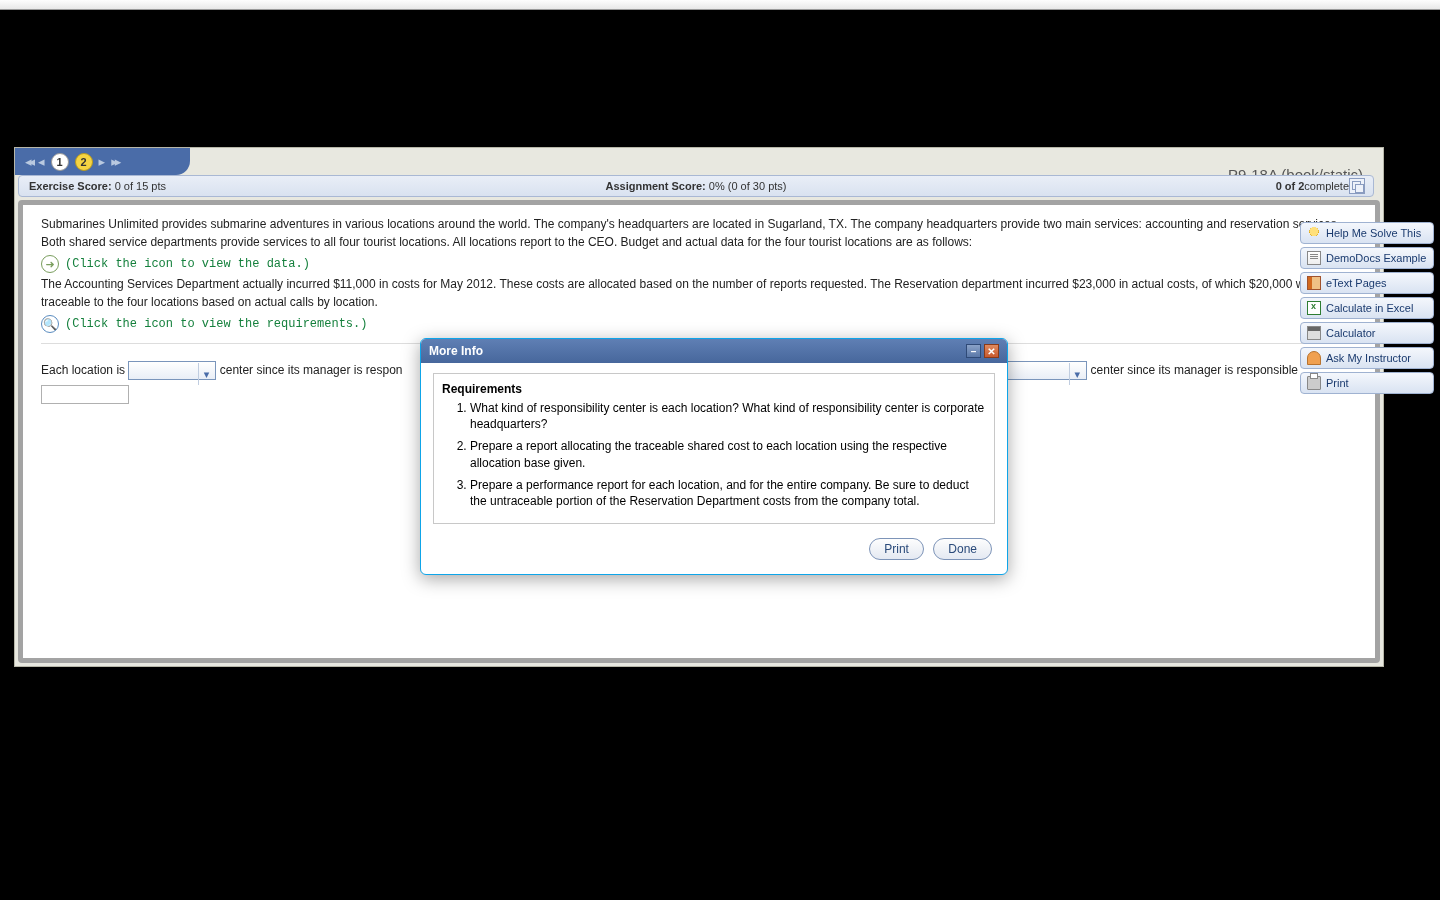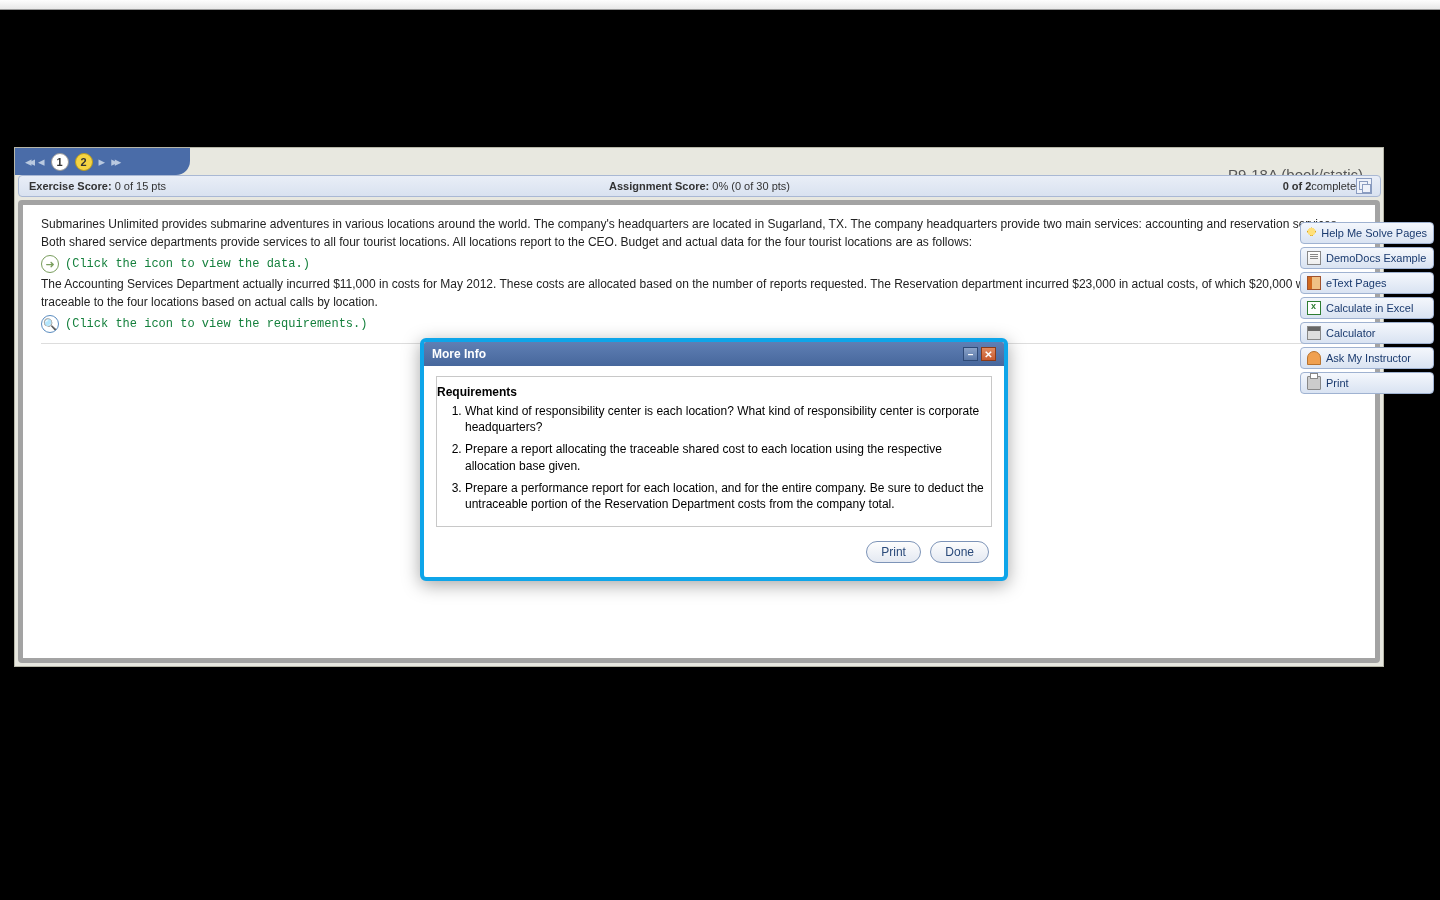--- a/index.html
+++ b/index.html
@@ -7,21 +7,21 @@
 .mac-menubar { position: absolute; top: 0; left: 0; right: 0; height: 10px; background: linear-gradient(#fdfdfd,#e8e8e8); border-bottom: 1px solid #999; }
 .app-frame { position: absolute; top: 147px; left: 14px; width: 1370px; height: 520px; background: #e8e8e0; border: 1px solid #b7b7a9; }
 .nav-strip { position: absolute; top: 0; left: 0; right: 0; height: 27px; background: #e8e8e0; }
 .nav-tab { position: absolute; top: 0; left: 0; width: 175px; height: 27px; background: #4a6ca8; border-radius: 0 0 14px 0; display: flex; align-items: center; padding-left: 10px; gap: 6px; }
 .nav-arrow { color: #b9c9e0; font-size: 13px; cursor: pointer; user-select: none; }
 .nav-arrow.dbl { letter-spacing: -3px; }
 .nav-num { width: 18px; height: 18px; border-radius: 50%; display: flex; align-items: center; justify-content: center; font-size: 11px; font-weight: bold; }
 .nav-num.current { background: #fff; color: #333; border: 1px solid #999; }
 .nav-num.next { background: #f5d442; color: #333; border: 1px solid #b89a1f; }
 .breadcrumb-title { position: absolute; top: 18px; right: 20px; font-size: 15px; color: #555; }
-.score-bar { position: absolute; top: 27px; left: 3px; right: 2px; height: 22px; background: linear-gradient(#e9eef7,#d9e2f0); border: 1px solid #a9b8d4; border-radius: 4px; display: flex; align-items: center; padding: 0 10px; font-size: 11px; color: #333; }
+.score-bar { position: absolute; top: 27px; left: 3px; right: 9px; height: 22px; background: linear-gradient(#e9eef7,#d9e2f0); border: 1px solid #a9b8d4; border-radius: 4px; display: flex; align-items: center; padding: 0 10px; font-size: 11px; color: #333; }
 .score-bar .center { position: absolute; left: 50%; transform: translateX(-50%); }
 .score-bar .right { position: absolute; right: 8px; display:flex; align-items:center; }
 .popout-icon { width:16px; height:16px; border:1px solid #8a9cc0; background:#eef2fa; display:inline-block; position:relative; }
 .popout-icon:before { content:""; position:absolute; top:2px; left:2px; width:7px; height:7px; border:1px solid #8a9cc0; }
 .popout-icon:after { content:""; position:absolute; top:5px; left:5px; width:7px; height:7px; border:1px solid #8a9cc0; background:#eef2fa; }
 .content-panel { position: absolute; top: 52px; left: 3px; right: 3px; bottom: 3px; background: #fff; border: 5px solid #a3a3a3; border-radius: 4px; padding: 10px 18px; font-size: 12px; color: #222; line-height: 1.5; }
 .problem-text { margin-bottom: 4px; }
 .link-row { margin: 2px 0; display: flex; align-items: center; gap: 6px; }
 .round-icon { width: 18px; height: 18px; border: 1px solid #7a9e5e; border-radius: 50%; display: inline-flex; align-items: center; justify-content: center; color: #7a9e5e; font-size: 11px; background:#fff; }
 .round-icon.blue { border-color:#5a8cc0; color:#5a8cc0; }
@@ -40,27 +40,27 @@
 .side-icon.doc { border:1px solid #888; background:linear-gradient(#fff,#eee); position:relative; }
 .side-icon.doc:after { content:""; position:absolute; top:2px; left:2px; right:2px; height:1px; background:#888; box-shadow:0 2px #888,0 4px #888; }
 .side-icon.book { background:linear-gradient(90deg,#d2691e 30%,#f0c185 30%); border:1px solid #a0522d; }
 .side-icon.excel { border:1px solid #2e7d32; background:#fff; position:relative; }
 .side-icon.excel:after{ content:"x"; color:#2e7d32; font-size:9px; font-weight:bold; position:absolute; left:3px; top:-1px; }
 .side-icon.calc { border:1px solid #888; background:linear-gradient(#666 30%,#ddd 30%); }
 .side-icon.person { background:#f0a050; border-radius:50% 50% 0 0; border:1px solid #b8732e; }
 .side-icon.print { background:#ccc; border:1px solid #888; border-radius:1px; position:relative; }
 .side-icon.print:before{content:"";position:absolute;top:-4px;left:2px;right:2px;height:4px;background:#fff;border:1px solid #888;}
 
-.modal { position: absolute; top: 338px; left: 420px; width: 588px; background:#fff; border:4px solid #0ea5e9; border-radius:6px; box-shadow:0 4px 18px rgba(0,0,0,.35); overflow:hidden; }
+.modal { position: absolute; top: 338px; left: 420px; width: 588px; background:#fff; border:1px solid #0ea5e9; border-radius:6px; box-shadow:0 4px 18px rgba(0,0,0,.35); overflow:hidden; }
 .modal-header { height:24px; background:linear-gradient(#5f7fb4,#47679c); color:#fff; font-weight:bold; font-size:12px; display:flex; align-items:center; padding:0 8px; justify-content:space-between; }
 .modal-ctrl { display:flex; gap:3px; }
 .modal-ctrl span { width:15px; height:14px; border:1px solid #2f4a77; background:linear-gradient(#8aa2c8,#5a78a8); color:#fff; font-size:10px; display:flex; align-items:center; justify-content:center; cursor:pointer; }
 .modal-ctrl span.close { background:linear-gradient(#e08a5f,#c85a2f); border-color:#8a3a18; }
 .modal-body { padding:10px 12px 14px; }
-.req-box { border:1px solid #c8c8c8; padding:8px 0; font-size:12px; }
+.req-box { border:1px solid #c8c8c8; padding:8px 8px; font-size:12px; }
 .req-box h4 { font-size:12px; margin-bottom:4px; }
 .req-box ol { padding-left:28px; }
 .req-box li { margin-bottom:6px; line-height:1.35; }
 .modal-buttons { text-align:right; margin-top:14px; }
 .pill-btn { display:inline-block; min-width:54px; padding:3px 14px; border:1px solid #7d94b8; border-radius:12px; background:linear-gradient(#fdfdfd,#e4e9f2); color:#2a4a7a; font-size:12px; margin:0 3px; cursor:pointer; }
 b { font-weight:bold; }
 </style>
 </head>
 <body>
 
@@ -101,27 +101,36 @@
     <div class="link-row">
       <span class="round-icon">➜</span>
       <span class="green-link">(Click the icon to view the data.)</span>
     </div>
     <div class="problem-text">The Accounting Services Department actually incurred $11,000 in costs for May 2012. These costs are allocated based on the number of reports requested. The Reservation department incurred $23,000 in actual costs, of which $20,000 were traceable to the four locations based on actual calls by location.</div>
     <div class="link-row">
       <span class="round-icon blue">🔍</span>
       <span class="green-link">(Click the icon to view the requirements.)</span>
     </div>
     <div class="divider"></div>
+    <div class="answer-line">
+      <span>Each location is </span>
+      <span class="dropdown"></span>
+      <span> center since its manager is respon</span>
+      <span style="display:inline-block; width:590px;"></span>
+      <span class="dropdown"></span>
+      <span> center since its manager is responsible </span>
+      <span class="blank-input"></span>
+    </div>
   </div>
 </div>
 
 <div class="sidebar">
   <div class="side-btn">
       <span class="side-icon bulb"></span>
-      <span>Help Me Solve Pages</span>
+      <span>Help Me Solve This</span>
     </div>
   <div class="side-btn">
       <span class="side-icon doc"></span>
       <span>DemoDocs Example</span>
     </div>
   <div class="side-btn">
       <span class="side-icon book"></span>
       <span>eText Pages</span>
     </div>
   <div class="side-btn">

